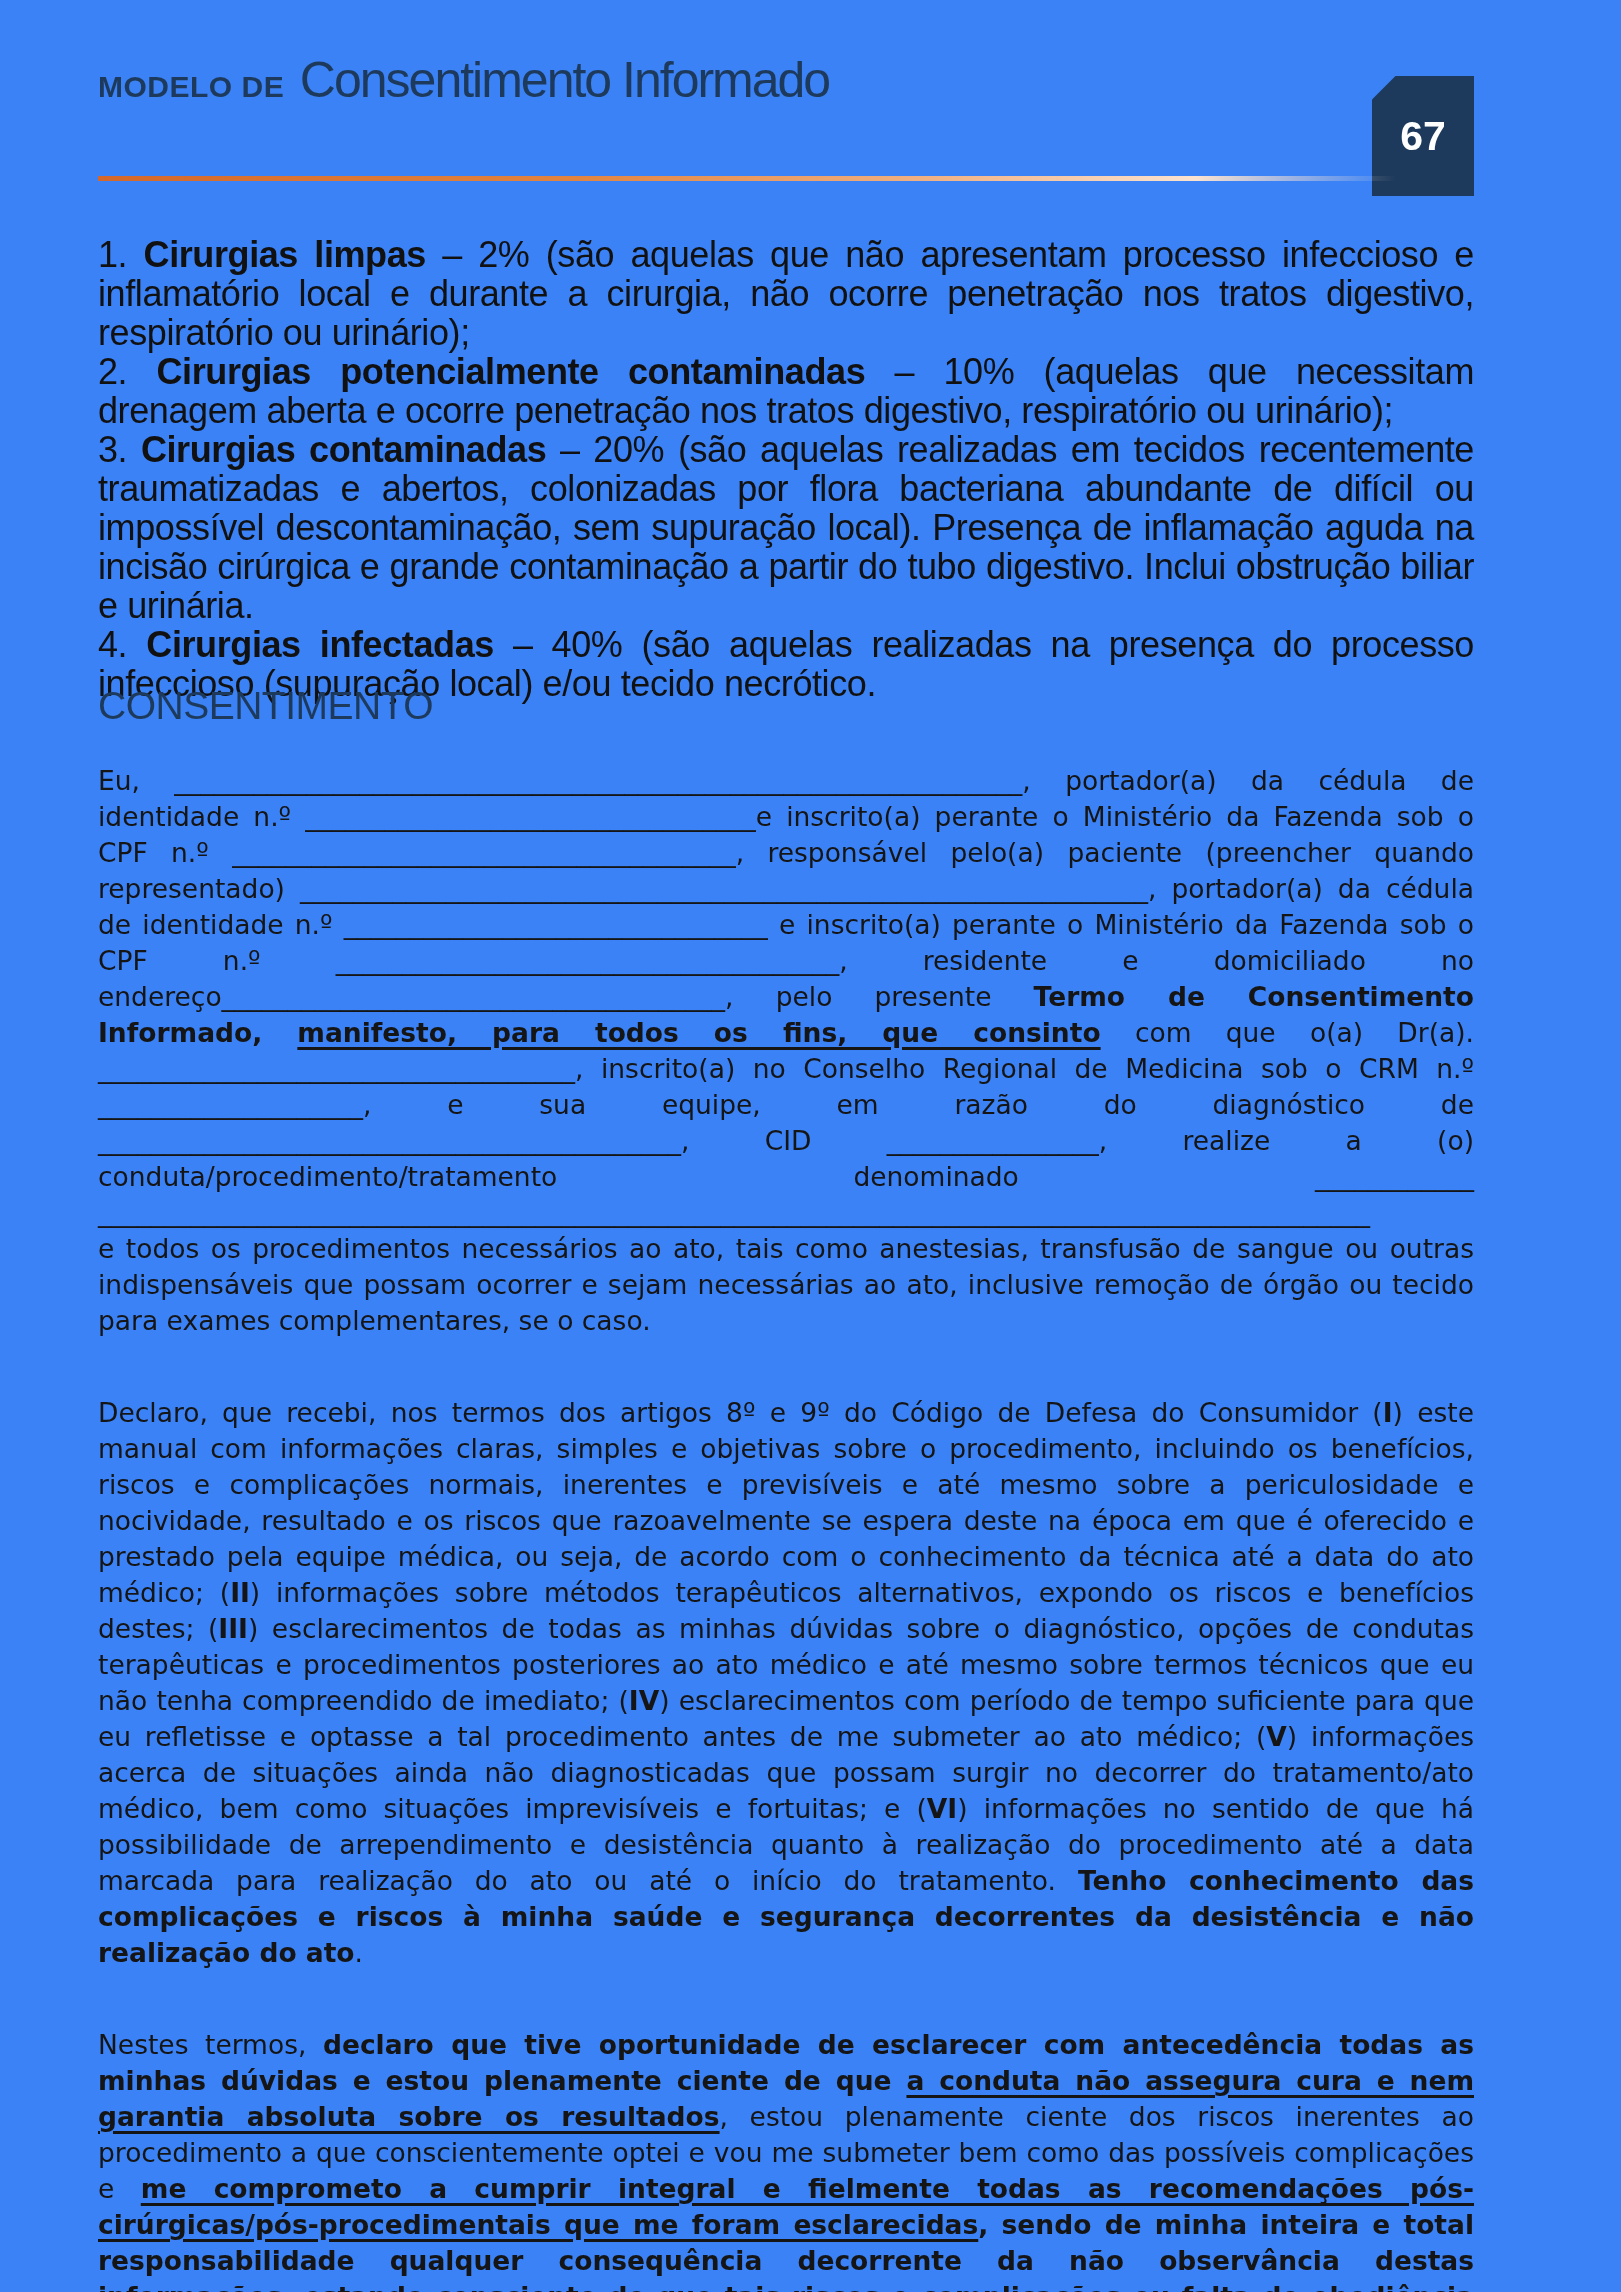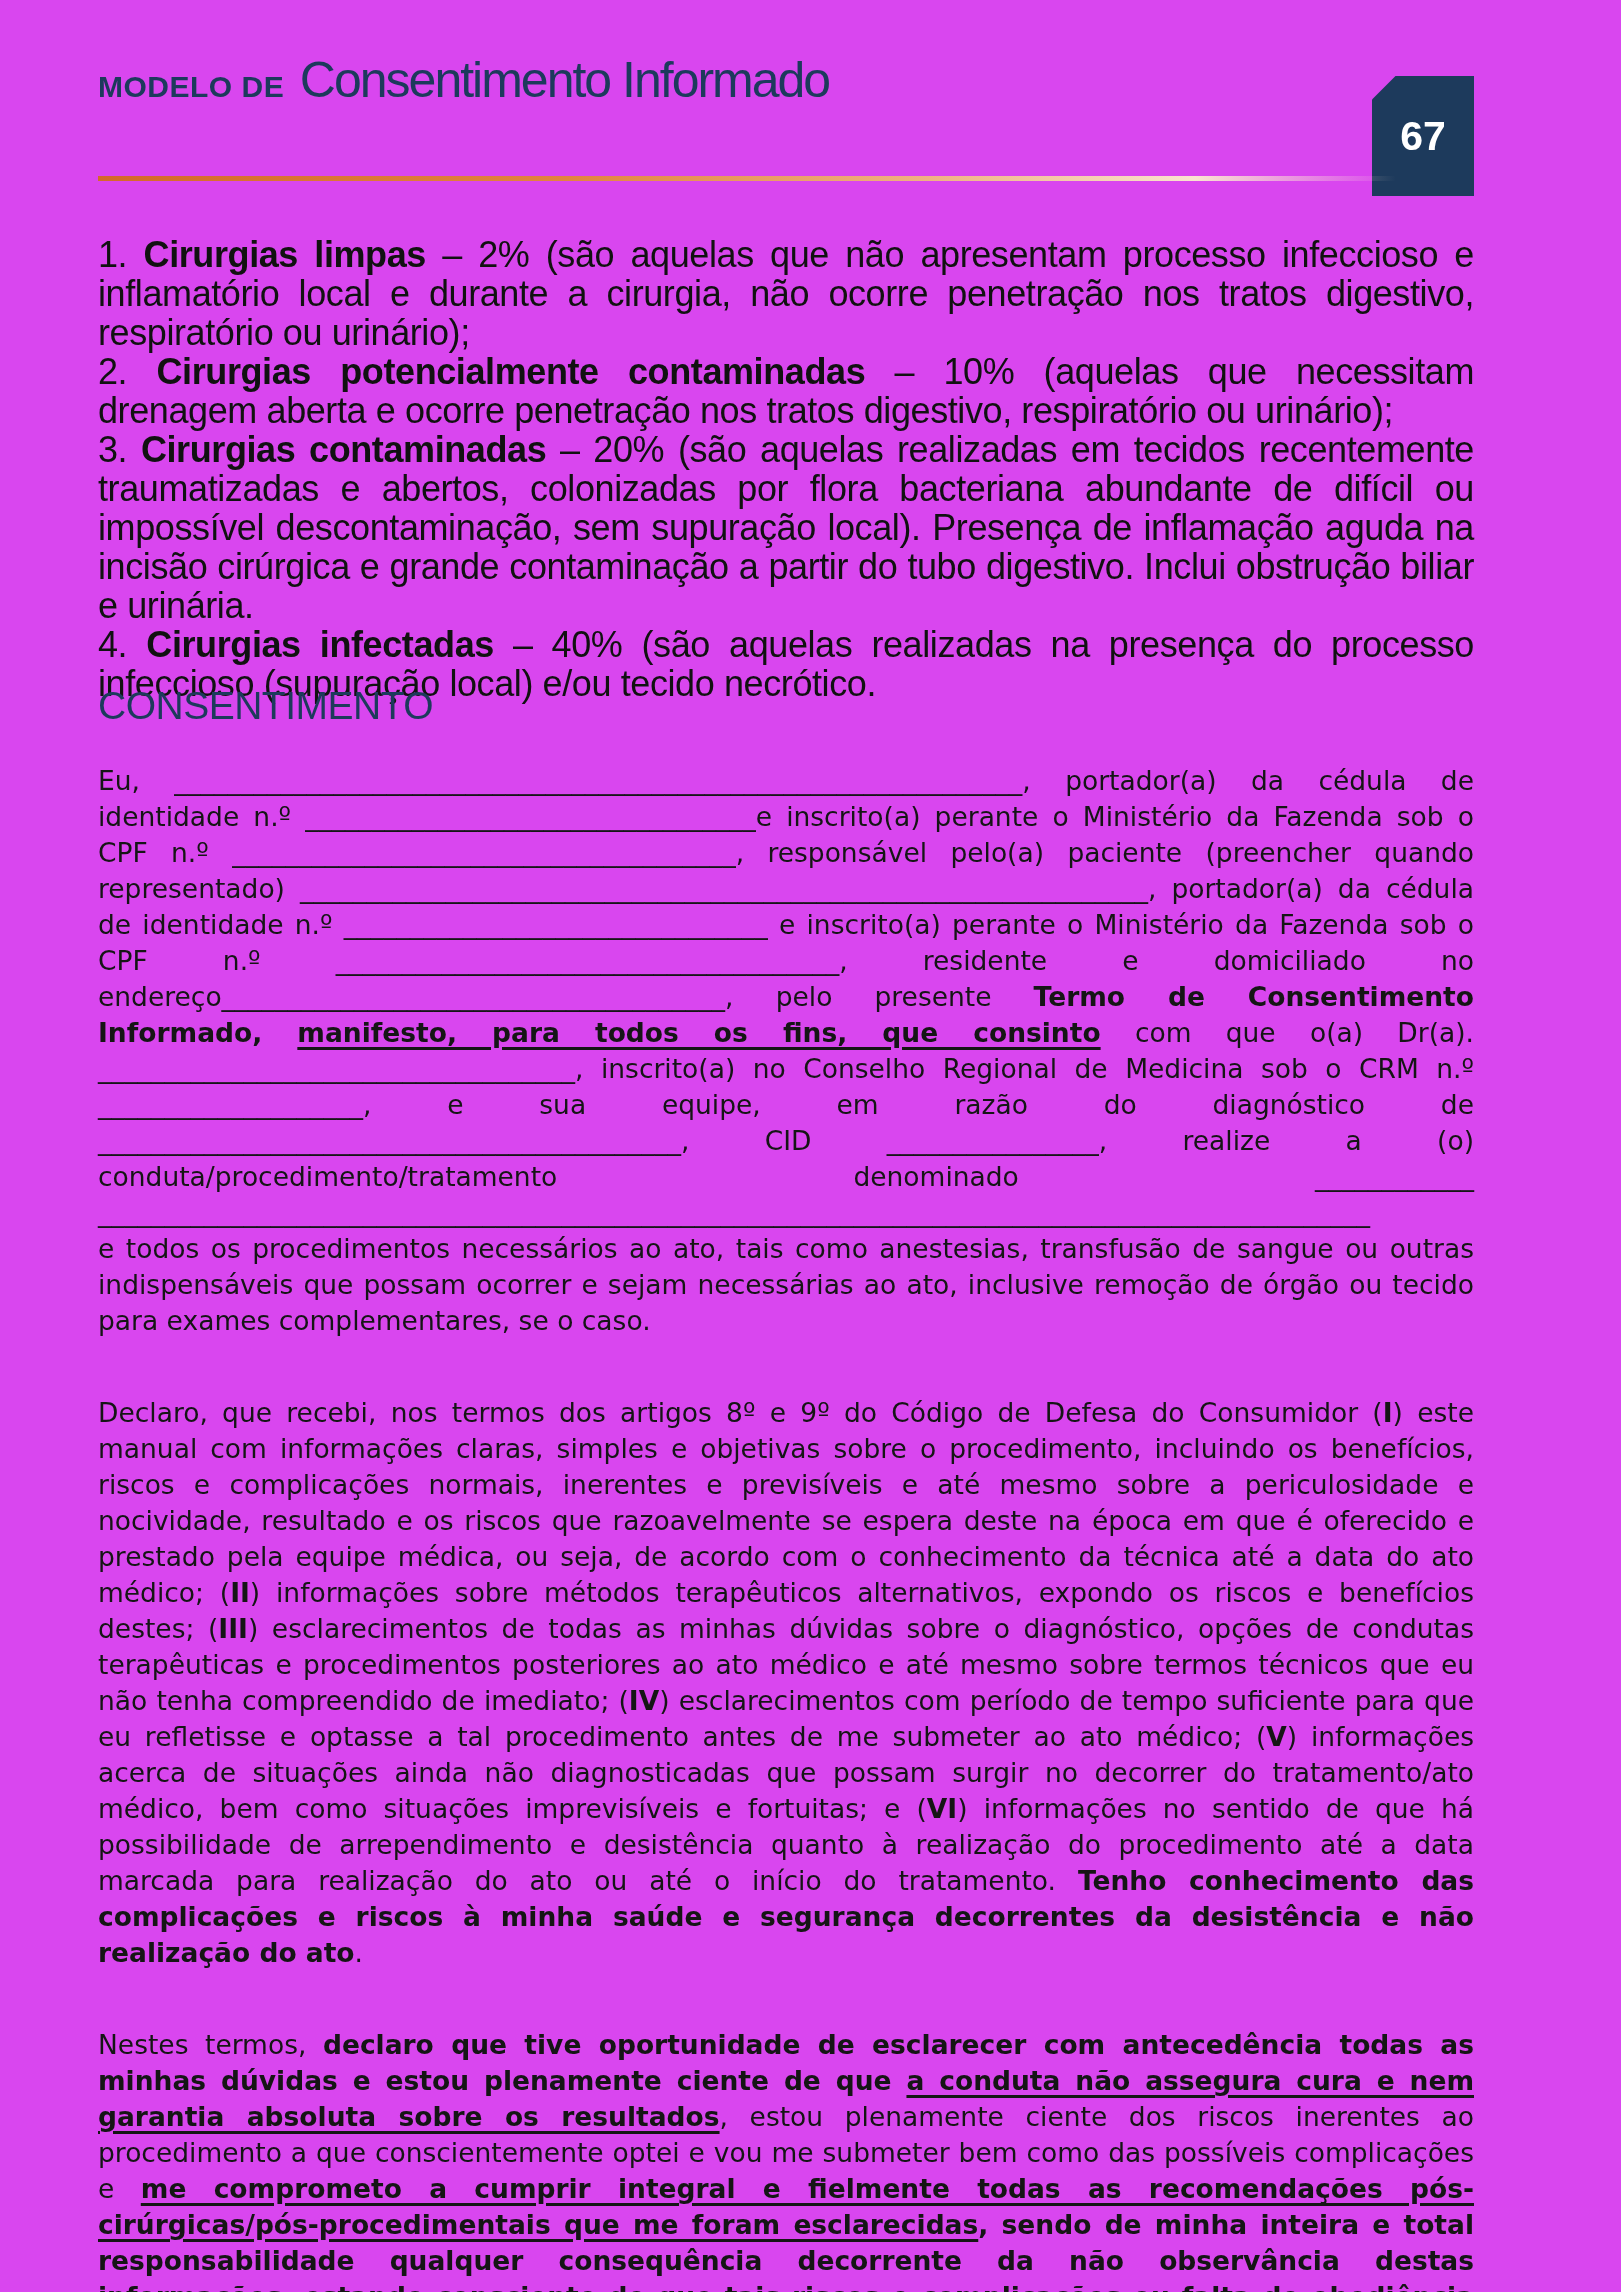--- a/index.html
+++ b/index.html
@@ -1,16 +1,16 @@
 <!DOCTYPE html>
 <html lang="pt"><head>
 <meta charset="utf-8">
 <style>
   html,body{margin:0;padding:0;background:#ffffff;}
-  .page{position:relative;width:1621px;height:2293px;background:#d946ef;overflow:hidden;
+  .page{position:relative;width:1621px;height:2293px;background:#3b82f6;overflow:hidden;
         font-family:"DejaVu Sans",sans-serif;color:#151515;}
   
   .header-left{position:absolute;left:98px;top:51px;display:flex;align-items:baseline;gap:15.7px;white-space:nowrap;}
   .kicker{font-family:"Liberation Sans",sans-serif;font-weight:700;font-size:30px;color:#1d3a5c;letter-spacing:0.5px;}
   .title{font-family:"Liberation Sans",sans-serif;font-weight:400;font-size:50px;color:#1d3a5c;letter-spacing:-2px;}
   .page-number-box{position:absolute;left:1372px;top:76px;width:102px;height:120px;background:#1d3a5c;
         clip-path:polygon(23.5px 0,100% 0,100% 100%,0 100%,0 23.5px);
         display:flex;align-items:center;justify-content:center;}
   .page-number-box span{font-family:"Liberation Sans",sans-serif;font-weight:700;font-size:41px;color:#ffffff;}
   .rule{position:absolute;left:98px;top:176px;width:1338px;height:4.9px;

